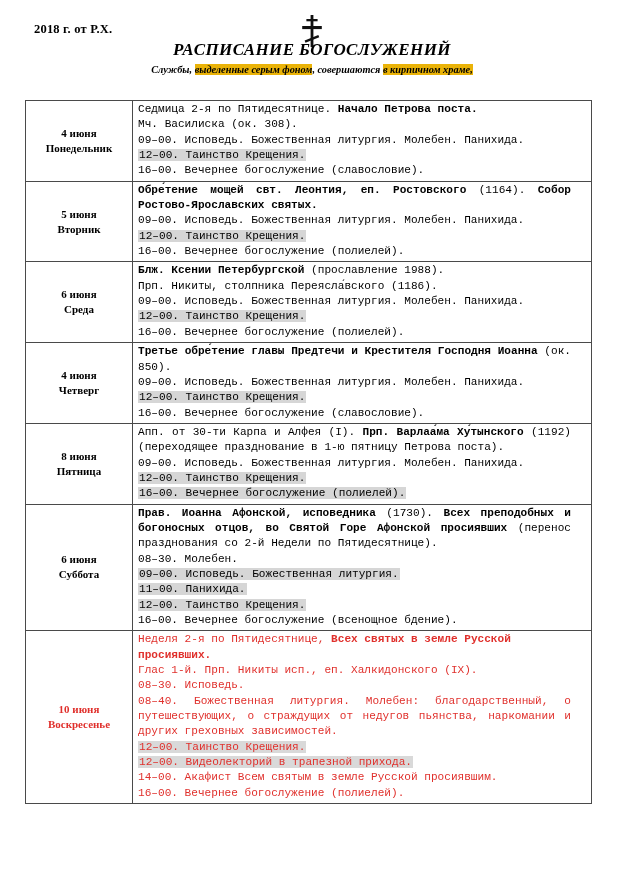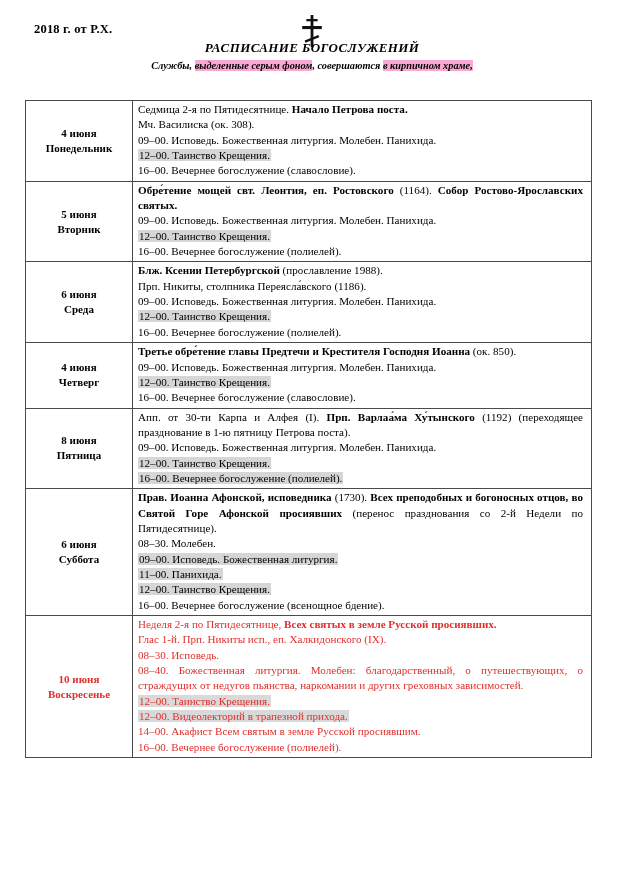--- a/index.html
+++ b/index.html
@@ -44,31 +44,31 @@
   #title-block {
     position: absolute;
     left: 0;
     right: 0;
     top: 40px;
     text-align: center;
   }
   #doc-title {
     font-style: italic;
     font-weight: bold;
-    font-size: 13px;
+    font-size: 17px;
     letter-spacing: .4px;
   }
   #doc-subtitle {
     font-style: italic;
     font-weight: bold;
     font-size: 10.3px;
     line-height: 14.5px;
     margin-top: 3px;
   }
-  #doc-subtitle .hl { background: #f9a8d4; }
+  #doc-subtitle .hl { background: #eab308; }
 
   
   #schedule {
     position: absolute;
     left: 25px;
     top: 100px;
     width: 567px;
     border-collapse: collapse;
     table-layout: fixed;
   }
@@ -81,21 +81,22 @@
     width: 102px;
     text-align: center;
     font-weight: bold;
     font-size: 11px;
     line-height: 15px;
     padding: 2px 2px;
     margin-top: 40px;
   }
   #schedule td.bodycell {
     vertical-align: top;
-    padding: 1px 4px 2px 0;
+    padding: 1px 16px 2px 0;
+    font-family: Liberation Mono, monospace;
   }
   .line {
     font-size: 11.1px;
     line-height: 15.35px;
     padding: 0 4px 0 5px;
     white-space: normal;
   }
   .line.just {
     text-align: justify;
     text-align-last: left;

